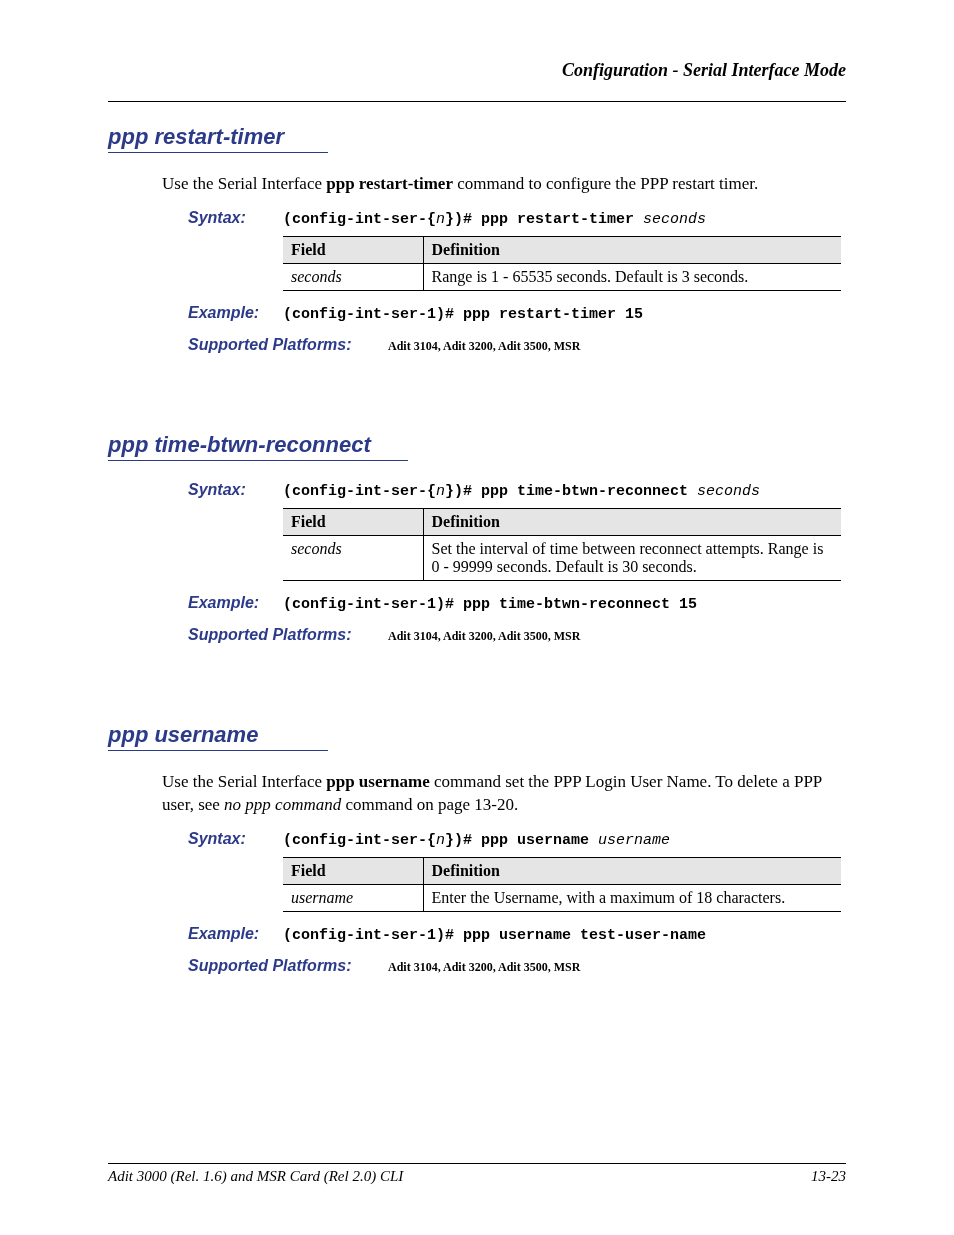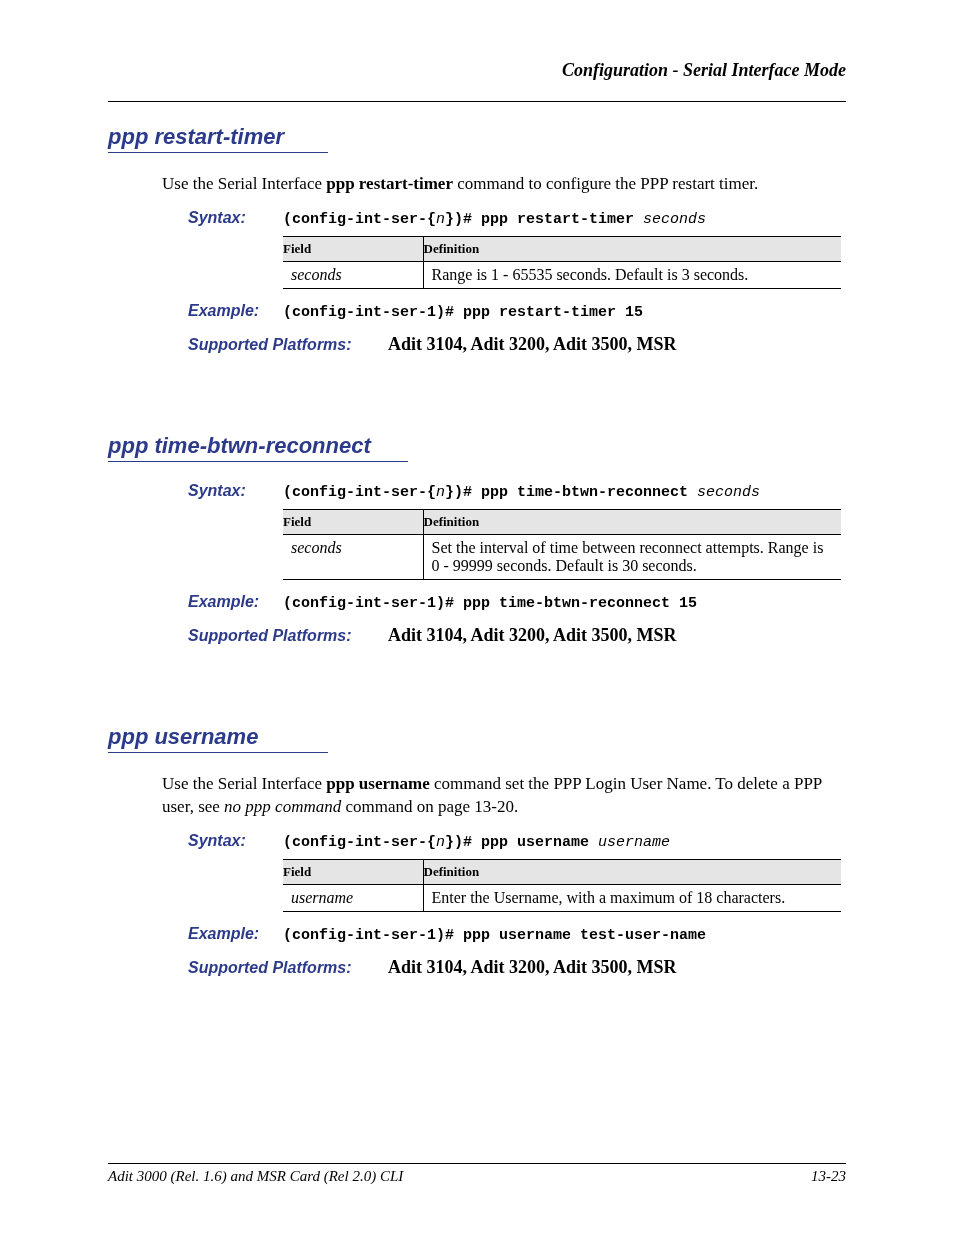--- a/index.html
+++ b/index.html
@@ -63,33 +63,33 @@
       width: 95px;
       flex-shrink: 0;
     }
     .label-wide { width: 200px; }
     .mono {
       font-family: "Courier New", Courier, monospace;
       font-weight: bold;
       font-size: 15px;
     }
     .mono .ital { font-style: italic; font-weight: normal; }
-    .reg { font-family: "Times New Roman", Times, serif; font-weight: bold; font-size: 18px; }
+    .reg { font-family: "Times New Roman", Times, serif; font-weight: bold; font-size: 12px; }
     .table-wrap {
       margin-left: 175px;
       margin-top: 8px;
       margin-bottom: 12px;
     }
     table { border-collapse: collapse; width: 558px; }
     th {
       background: #e5e5e5;
       font-weight: bold;
       text-align: left;
-      font-size: 13px;
-      padding: 4px 0;
+      font-size: 16px;
+      padding: 4px 8px;
       border-top: 1.5px solid #000;
       border-bottom: 1px solid #000;
     }
     th.col1 { width: 140px; border-right: 1px solid #000; }
     td {
       font-size: 16px;
       padding: 4px 8px;
       border-bottom: 1.5px solid #000;
       vertical-align: top;
     }

